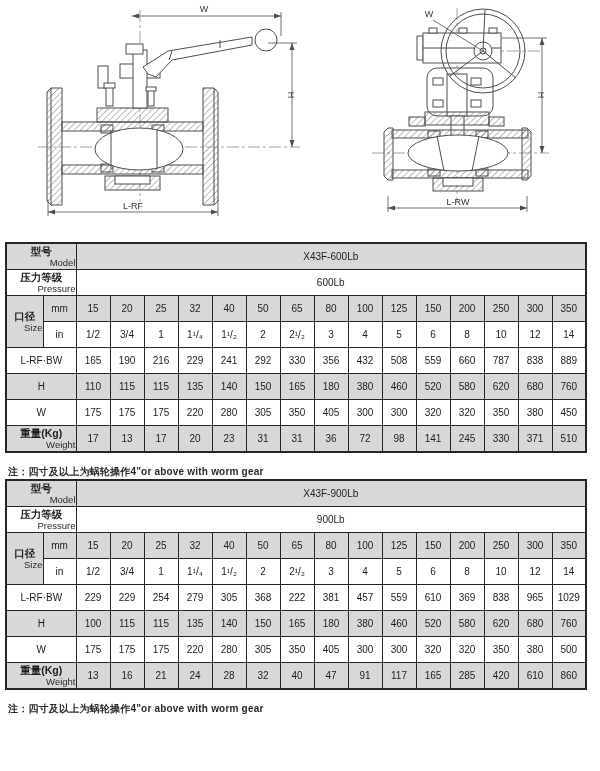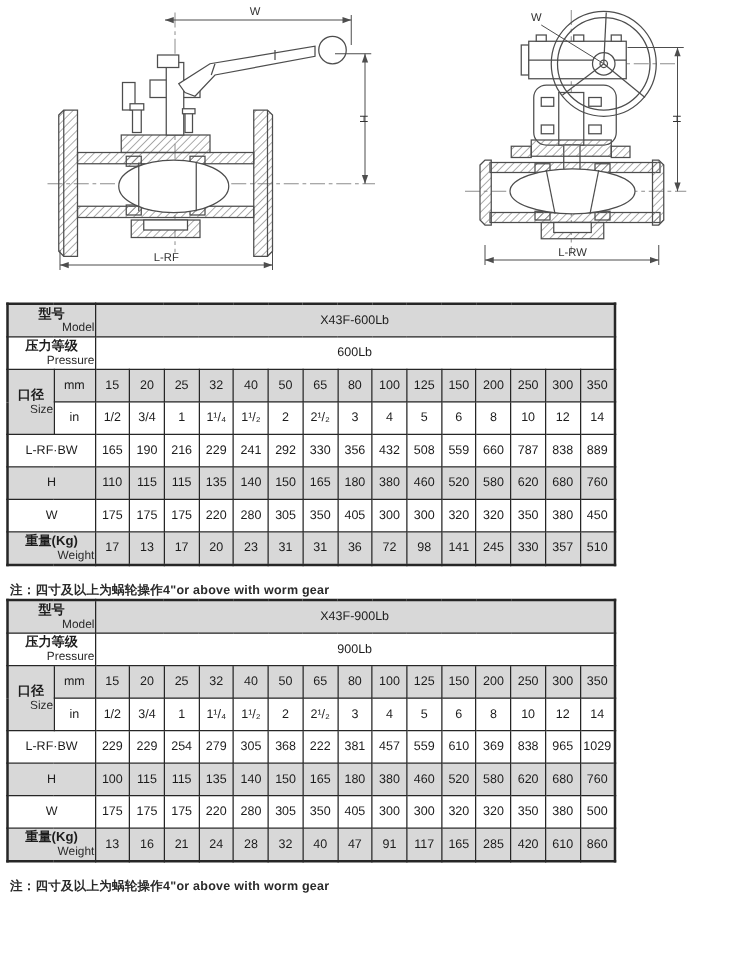--- a/index.html
+++ b/index.html
@@ -11,21 +11,21 @@
   .drawings{display:block;margin:0;}
   .part{stroke:#4d4d4d;stroke-width:1;fill:none;}
   .hat{stroke:#4d4d4d;stroke-width:1;fill:url(#h);}
   .wht{stroke:#4d4d4d;stroke-width:1;fill:#ffffff;}
   .cl{stroke:#8c8c8c;stroke-width:.8;stroke-dasharray:12 3 3 3;fill:none;}
   .dim{stroke:#4d4d4d;stroke-width:.8;fill:none;}
   .ah{fill:#4d4d4d;stroke:none;}
   .dt{font-family:"Liberation Sans",sans-serif;font-size:9px;fill:#333;}
   
   table.spec{
-    width:488px;margin:0 0 12px 5px;border-collapse:collapse;table-layout:fixed;
+    width:582px;margin:0 0 12px 5px;border-collapse:collapse;table-layout:fixed;
     font-size:10px;border:2px solid #262626;
   }
   table.spec td{
     border:1px solid #262626;text-align:center;vertical-align:middle;
     height:25px;padding:0;line-height:11px;background:#ffffff;
   }
   table.spec tr.shaded td{background:#d8d8d8;}
   table.spec .cn{font-weight:bold;font-size:10.5px;}
   table.spec .en{font-size:9.5px;color:#2a2a2a;text-align:right;}
   col.cw1{width:37px;} col.cw2{width:33px;}
@@ -305,21 +305,21 @@
           <td>20</td>
           <td>23</td>
           <td>31</td>
           <td>31</td>
           <td>36</td>
           <td>72</td>
           <td>98</td>
           <td>141</td>
           <td>245</td>
           <td>330</td>
-          <td>357</td>
+          <td>371</td>
           <td>510</td>
         </tr>
   </tbody>
     </table>
   <div class="note">注：四寸及以上为蜗轮操作4"or above with worm gear</div>
 
   <table class="spec t2">
     <colgroup>
         <col class="cw1">
         <col class="cw2">

